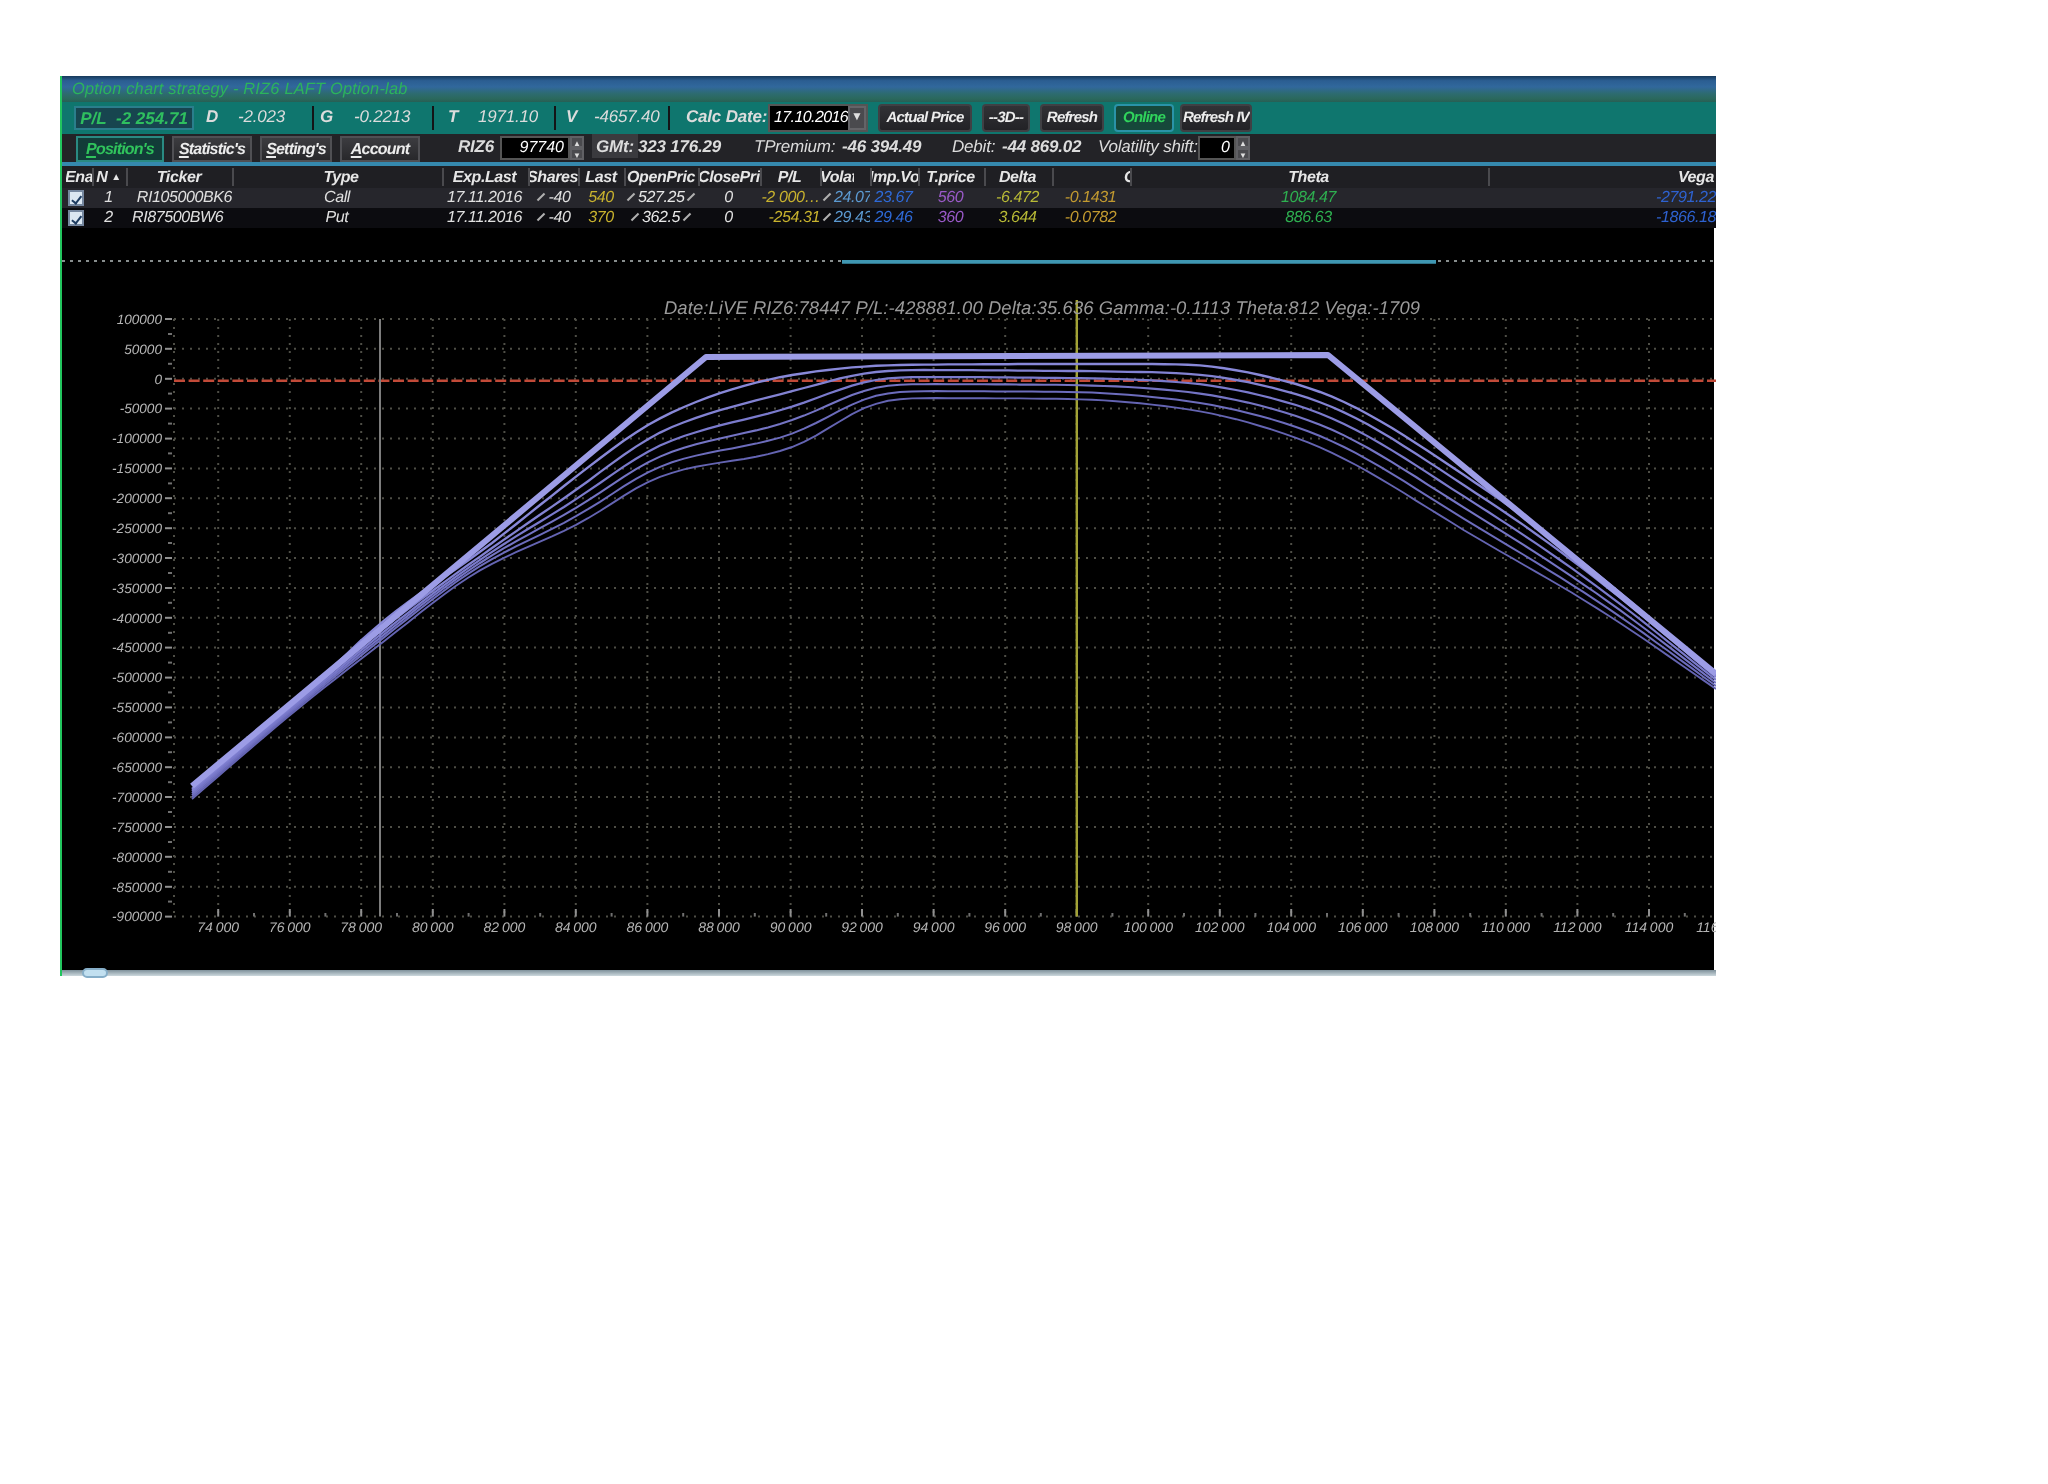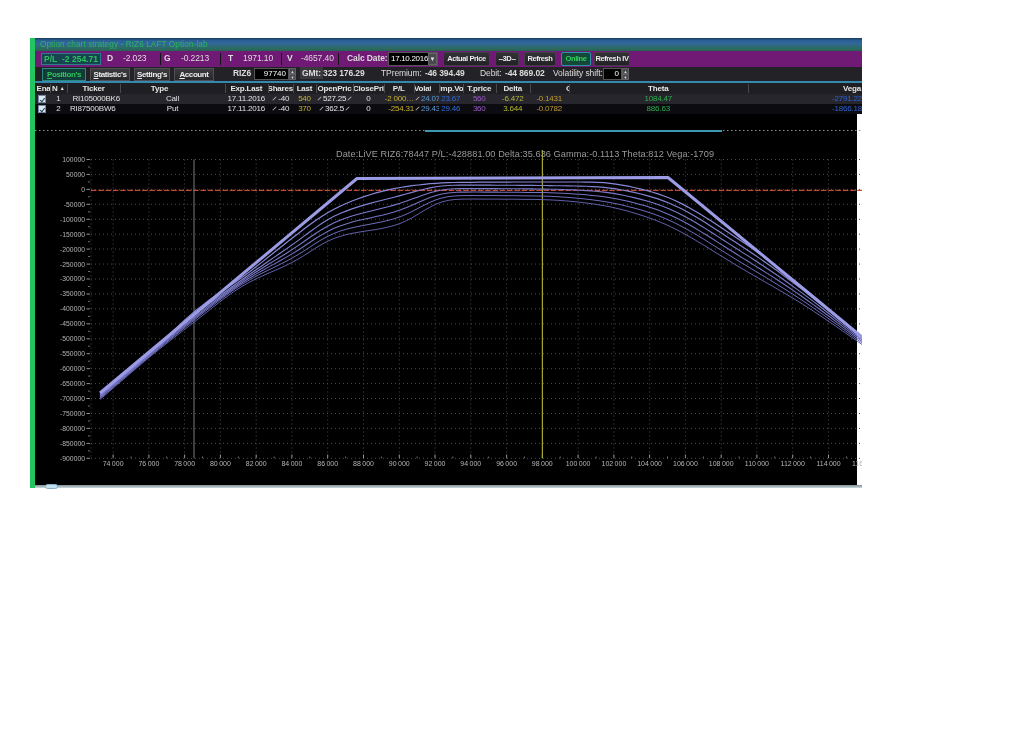--- a/index.html
+++ b/index.html
@@ -1,20 +1,20 @@
 <!DOCTYPE html>
 <html><head><meta charset="utf-8">
 <style>
 html,body{margin:0;padding:0;background:#fff;width:1024px;height:742px;overflow:hidden;}
 *{box-sizing:border-box;font-family:"Liberation Sans",sans-serif;}
-#win{position:absolute;left:30px;top:38px;width:827px;height:450px;background:#000;border-left:5px solid #22c55e;}
+#win{position:absolute;left:30px;top:38px;width:827px;height:450px;background:#000;border-left:1px solid #22c55e;font-style:italic;}
 #win > div{position:absolute;}
 .abs{position:absolute;}
 #titlebar{left:0;top:0;width:827px;height:13px;background:linear-gradient(#16395a 0%,#2b5e92 18%,#31689c 42%,#2d6b70 68%,#2a685c 88%,#275f55 100%);color:#2cb45c;font-size:8.2px;line-height:13.5px;padding-left:5px;letter-spacing:0.1px;white-space:nowrap;}
-#tb1{left:0;top:13px;width:827px;height:16px;background:#701a75;}
+#tb1{left:0;top:13px;width:827px;height:16px;background:#0f766e;}
 #tb2{left:0;top:29px;width:827px;height:14px;background:#232327;}
 #blueline{left:0;top:43px;width:827px;height:2px;background:#3589ae;}
 #thead{left:0;top:45px;width:827px;height:11px;background:#1f1f23;}
 #r1{left:0;top:56px;width:827px;height:10px;background:#26262c;}
 #r2{left:0;top:66px;width:827px;height:10px;background:#0c0c10;}
 #chart{position:absolute;left:0;top:92px;}
 #botbar{left:0;top:447px;width:827px;height:3px;background:linear-gradient(#7e909a,#ccd8dd);}
 #bluebump{left:10px;top:446px;width:13px;height:4.5px;background:#c2e0f0;border:1px solid #86aec8;border-radius:2.5px;}
 .sep{position:absolute;top:2px;width:1px;height:12px;background:#3a3a3e;border-right:1px solid #141416;}
 .lbl{position:absolute;color:#dcdcdc;font-size:8.5px;line-height:16px;white-space:nowrap;letter-spacing:-0.1px;}
@@ -82,21 +82,21 @@
   <div class="spin" style="left:587px;top:1px;">
         <div style="top:0;">▲</div>
         <div style="top:6px;">▼</div>
       </div>
 </div>
 <div id="blueline"></div>
 <div id="thead">
       <div class="hc" style="left:1.5px;width:13.0px;">Enal</div>
       <div class="hc" style="left:14.5px;width:17.5px;">N <span style="font-size:5px;vertical-align:1px;">▲</span></div>
       <div class="hc" style="left:32px;width:53px;">Ticker</div>
-      <div class="hc" style="left:72px;width:105px;">Type</div>
+      <div class="hc" style="left:87px;width:105px;">Type</div>
       <div class="hc" style="left:190px;width:42.5px;">Exp.Last</div>
       <div class="hc" style="left:232.5px;width:25.5px;">Shares</div>
       <div class="hc" style="left:258px;width:23px;">Last</div>
       <div class="hc" style="left:281px;width:37px;">OpenPric</div>
       <div class="hc" style="left:318px;width:30.5px;">ClosePri</div>
       <div class="hc" style="left:348.5px;width:30.5px;">P/L</div>
       <div class="hc" style="left:379px;width:17px;">Volatili</div>
       <div class="hc" style="left:403.5px;width:24.5px;">Imp.Vo</div>
       <div class="hc" style="left:428px;width:32.5px;">T.price</div>
       <div class="hc" style="left:460.5px;width:34.5px;">Delta</div>

